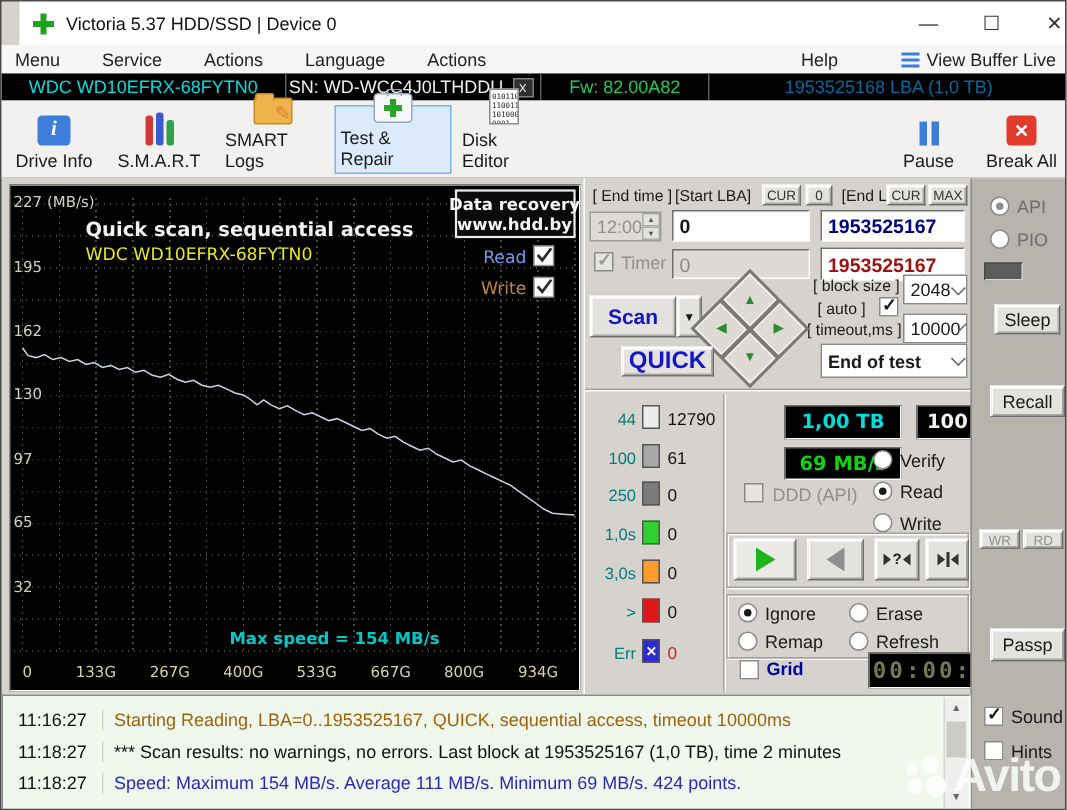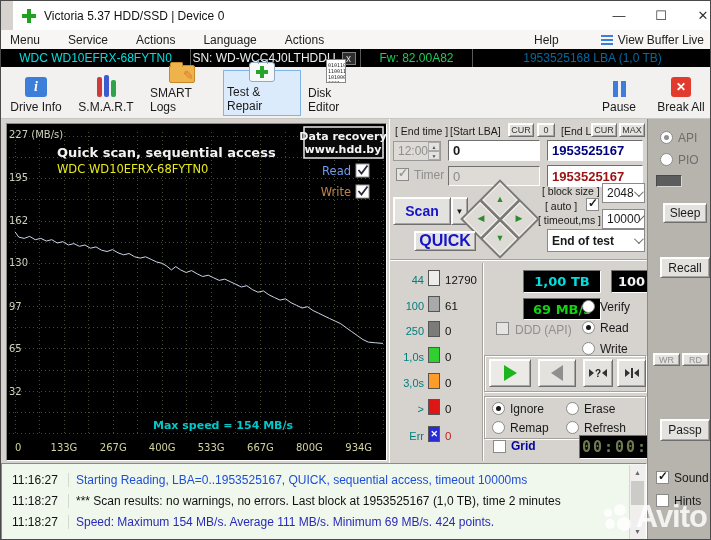--- a/index.html
+++ b/index.html
@@ -462,21 +462,21 @@
   <span class="btn3d sbtn" style="left:12px;top:300px;width:50px;height:22px;">Passp</span>
   <span class="cb checked" style="left:8px;top:352px;"></span>
   <span class="rlabel" style="left:26px;top:352px;color:#1a1a1a;">Sound</span>
   <span class="cb" style="left:8px;top:375px;"></span>
   <span class="rlabel" style="left:26px;top:375px;color:#1a1a1a;">Hints</span>
 </div>
 
 <div class="log">
   <div class="logrow" style="top:5px;">
     <span class="logtime">11:16:27</span>
-    <span class="logmsg" style="color: #1d4ed8;">Starting Reading, LBA=0..1953525167, QUICK, sequential access, timeout 10000ms</span>
+    <span class="logmsg" style="color: #a16207;">Starting Reading, LBA=0..1953525167, QUICK, sequential access, timeout 10000ms</span>
   </div>
   <div class="logrow" style="top:26px;">
     <span class="logtime">11:18:27</span>
     <span class="logmsg" style="color: rgb(17, 17, 17);">*** Scan results: no warnings, no errors. Last block at 1953525167 (1,0 TB), time 2 minutes</span>
   </div>
   <div class="logrow" style="top:47px;">
     <span class="logtime">11:18:27</span>
     <span class="logmsg" style="color: rgb(42, 42, 184);">Speed: Maximum 154 MB/s. Average 111 MB/s. Minimum 69 MB/s. 424 points.</span>
   </div>
   <div class="scrollbar">

